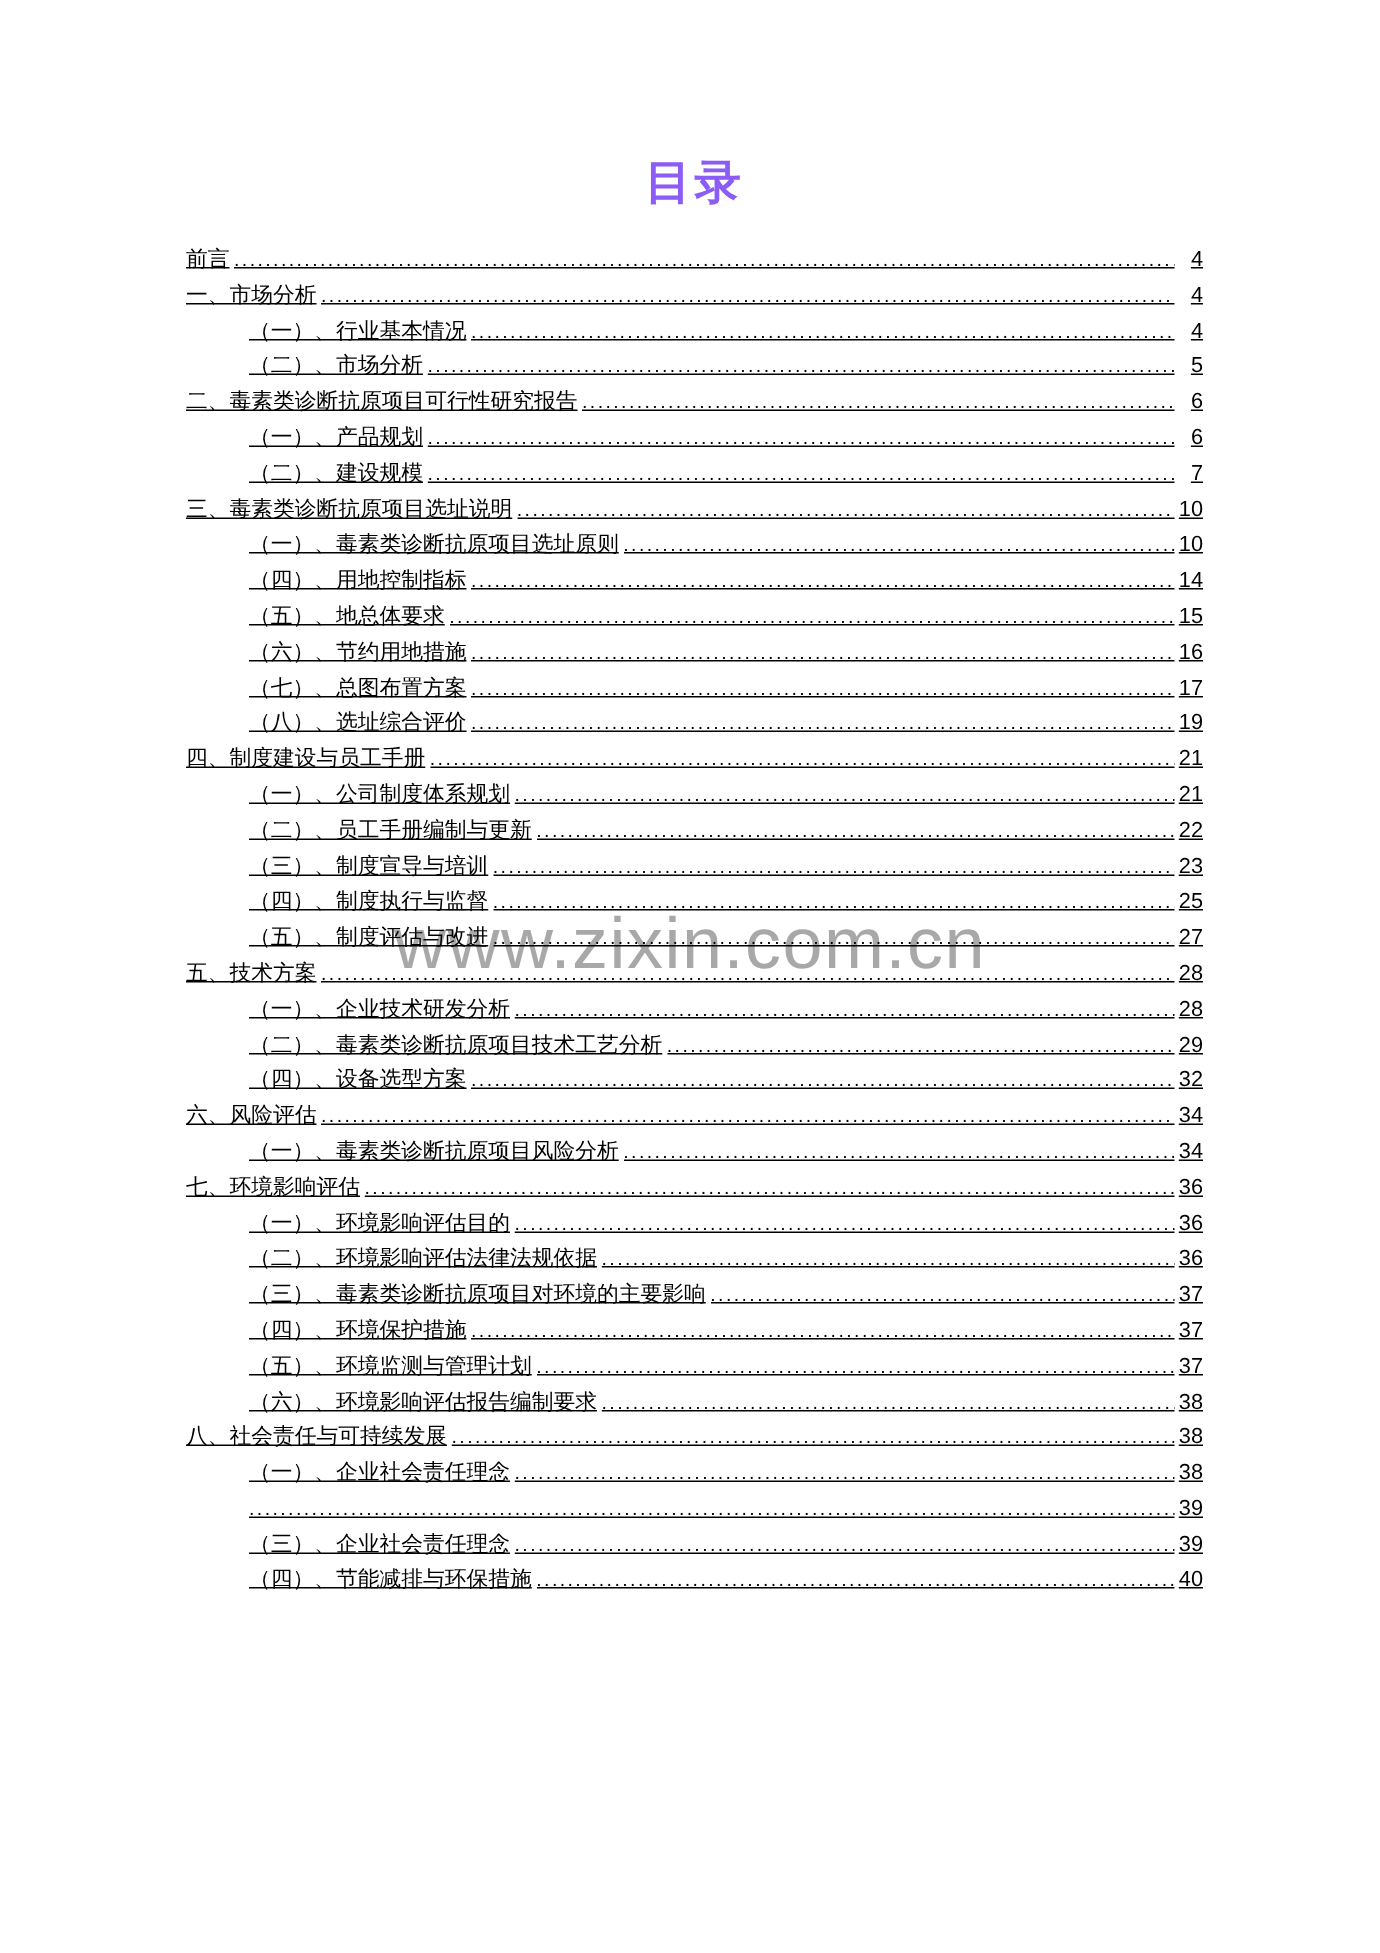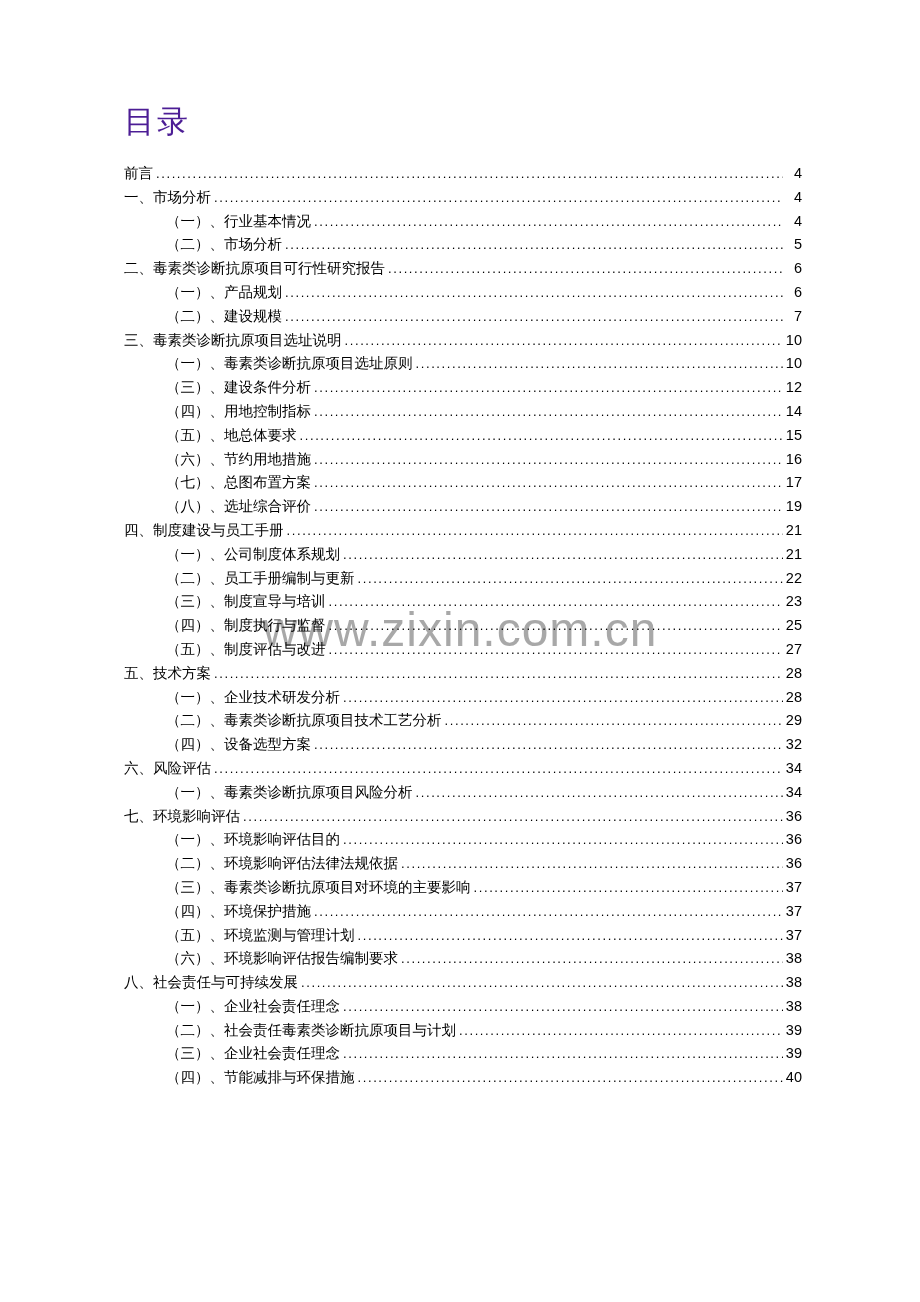--- a/index.html
+++ b/index.html
@@ -14,37 +14,39 @@
     margin: 0 auto;
     background: #ffffff;
     overflow: hidden;
     box-sizing: border-box;
     padding: 102px 118px 0 124px;
     font-family: "Liberation Sans", "DejaVu Sans", sans-serif;
     color: #000000;
   }
   .doc-title {
     margin: 0 0 20px 0;
+    text-align: center;
     font-size: 31px;
-    font-weight: normal;
+    font-weight: bold;
     letter-spacing: 2px;
     line-height: 40px;
-    color: #4c1d95;
+    color: #8b5cf6;
   }
   .toc {
     position: relative;
     z-index: 2;
   }
   .toc-row {
     display: flex;
     align-items: flex-end;
     height: 23.8px;
     line-height: 23.8px;
     font-size: 14.5px;
     white-space: nowrap;
+    text-decoration: underline;
   }
   .toc-row.level-1 {
     padding-left: 42px;
   }
   .toc-label {
     flex: 0 0 auto;
     padding-right: 3px;
   }
   .toc-dots {
     flex: 1 1 auto;
@@ -133,25 +135,20 @@
     <span class="toc-page">10</span>
   </div>
 
   <div class="toc-row level-1">
     <span class="toc-label">（一）、毒素类诊断抗原项目选址原则</span>
     <span class="toc-dots"></span>
     <span class="toc-page">10</span>
   </div>
 
 
-  <div class="toc-row level-1">
-    <span class="toc-label">（三）、建设条件分析</span>
-    <span class="toc-dots"></span>
-    <span class="toc-page">12</span>
-  </div>
 
   <div class="toc-row level-1">
     <span class="toc-label">（四）、用地控制指标</span>
     <span class="toc-dots"></span>
     <span class="toc-page">14</span>
   </div>
 
   <div class="toc-row level-1">
     <span class="toc-label">（五）、地总体要求</span>
     <span class="toc-dots"></span>
@@ -298,21 +295,20 @@
     <span class="toc-page">38</span>
   </div>
 
   <div class="toc-row level-1">
     <span class="toc-label">（一）、企业社会责任理念</span>
     <span class="toc-dots"></span>
     <span class="toc-page">38</span>
   </div>
 
   <div class="toc-row level-1">
-    <span class="toc-label">（二）、社会责任毒素类诊断抗原项目与计划</span>
     <span class="toc-dots"></span>
     <span class="toc-page">39</span>
   </div>
 
   <div class="toc-row level-1">
     <span class="toc-label">（三）、企业社会责任理念</span>
     <span class="toc-dots"></span>
     <span class="toc-page">39</span>
   </div>
 

